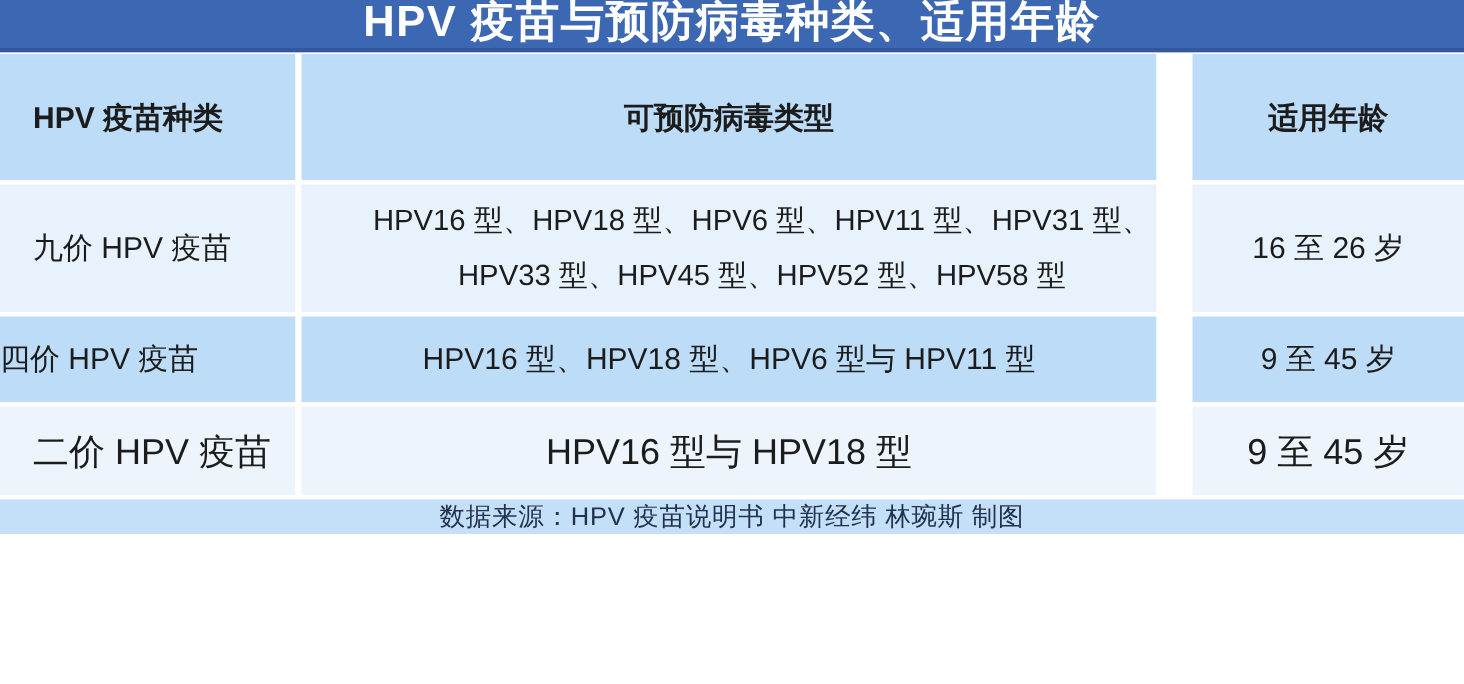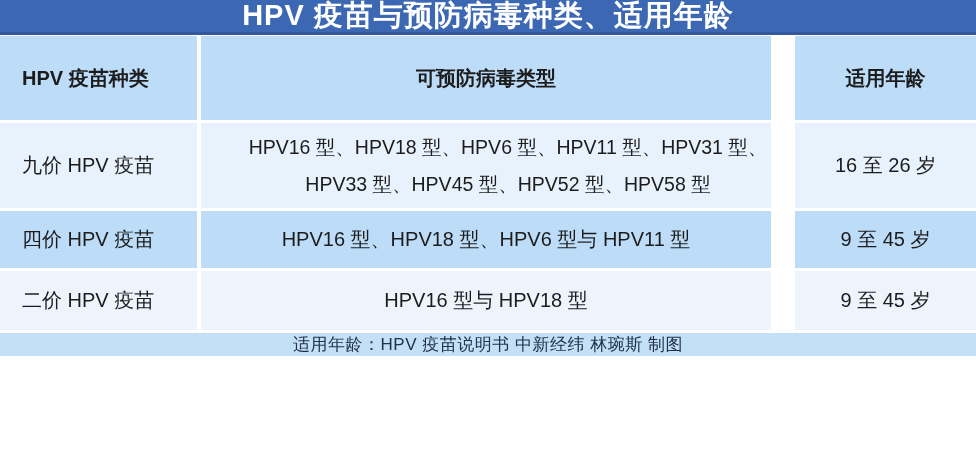--- a/index.html
+++ b/index.html
@@ -82,24 +82,24 @@
   .row-header .col-1 { justify-content: flex-start; padding-left: 22px; }
 
   
   .row-body-1 { height: 85px; }
   .row-body-1 .cell { background: #e8f2fc; font-size: 20px; }
   .row-body-1 .col-2 { line-height: 1.85; font-size: 19.5px; }
   .row-body-1 .col-1 { justify-content: flex-start; padding-left: 22px; }
 
   .row-body-2 { height: 57px; }
   .row-body-2 .cell { background: #bddcf8; font-size: 20px; }
-  .row-body-2 .col-1 { justify-content: flex-start; padding-left: 22px; }
+  .row-body-2 .col-1 { justify-content: flex-start; }
 
   .row-body-3 { height: 59px; }
-  .row-body-3 .cell { background: #edf4fc; font-size: 20px; }
+  .row-body-3 .cell { background: #edf4fc; font-size: 24px; }
   .row-body-3 .col-1 { justify-content: flex-start; padding-left: 22px; }
 
   .multiline { display: block; margin-left: 44px; }
   .multiline .line { display: block; white-space: nowrap; }
 
   
   .footer {
     height: 52px;
     background: #c3e0f8;
     display: flex;
@@ -165,16 +165,16 @@
       <div class="col-sep"></div>
       <div class="cell col-2">HPV16 型与 HPV18 型</div>
       <div class="col-sep"></div>
       <div class="cell col-3">9 至 45 岁</div>
     </div>
 
     <div class="row-sep"></div>
   </div>
 
   <div class="footer">
-    <div class="footer-text">适用年龄：HPV 疫苗说明书  中新经纬  林琬斯  制图</div>
+    <div class="footer-text">数据来源：HPV 疫苗说明书  中新经纬  林琬斯  制图</div>
   </div>
 
 </div>
 
 </body></html>

